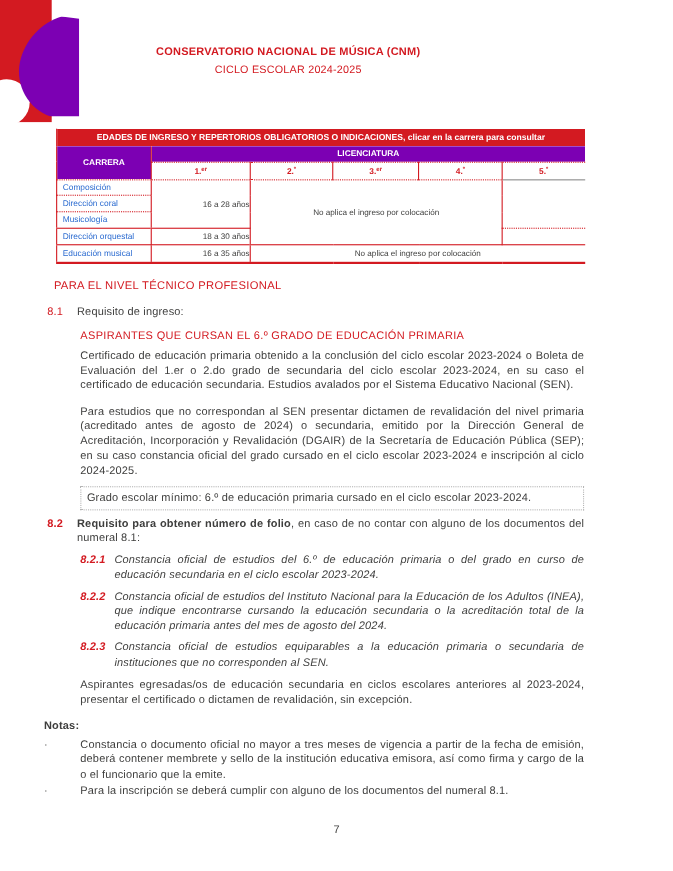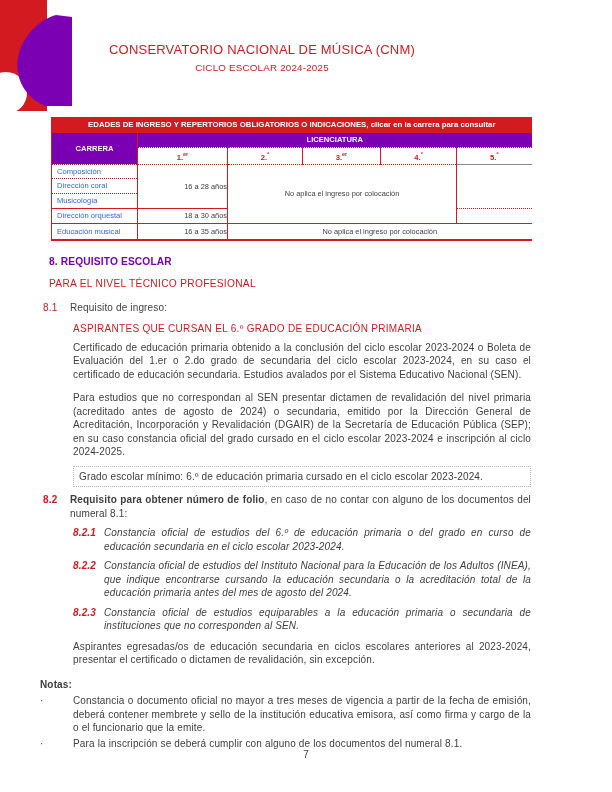--- a/index.html
+++ b/index.html
@@ -16,21 +16,21 @@
     position:relative;width:612px;height:792px;background:#ffffff;
     font-family:"Liberation Sans",sans-serif;color:var(--ink);
     overflow:hidden;margin:0 auto;
   }
   
   .corner-red{position:absolute;left:0;top:0;width:47px;height:111px;background:var(--red);}
   .corner-circle{position:absolute;left:-15px;top:72px;width:42px;height:42px;border-radius:50%;background:#fff;}
   .corner-purple{position:absolute;left:14px;top:15px;width:58px;height:91px;}
   
   .doc-header{position:absolute;top:42px;left:0;width:524px;text-align:center;}
-  .doc-title{color:var(--red);font-weight:normal;font-size:13px;letter-spacing:.2px;}
+  .doc-title{color:var(--red);font-weight:bold;font-size:10px;letter-spacing:.2px;}
   .doc-subtitle{color:var(--red);font-size:9.8px;margin-top:5px;letter-spacing:.2px;}
   
   .content{position:absolute;top:117px;left:40px;width:491px;font-size:10px;line-height:13.5px;letter-spacing:.15px;}
   
   table.cnm{border-collapse:collapse;table-layout:fixed;width:480px;margin-left:11px;margin-bottom:14px;
     border-left:1px solid var(--red);border-bottom:2px solid var(--red);}
   table.cnm td{overflow:hidden;letter-spacing:0;}
   .t-banner{background:var(--red);color:#fff;font-weight:bold;font-size:7.8px;text-align:center;height:16px;white-space:nowrap;}
   .t-carrera{background:var(--purple);color:#fff;font-weight:bold;font-size:7.6px;text-align:center;
     border-right:1px solid var(--red);border-bottom:1px dotted var(--red);letter-spacing:.4px;}
@@ -131,21 +131,20 @@
         <td class="t-empty sol-b"></td>
       </tr>
       <tr style="height:16px">
         <td class="t-career">Educación musical</td>
         <td class="t-age">16 a 35 años</td>
         <td class="t-na" colspan="4">No aplica el ingreso por colocación</td>
       </tr>
     </tbody>
       </table>
 
-    <div class="h-purple">8. REQUISITO ESCOLAR</div>
     <div class="h-red">PARA EL NIVEL TÉCNICO PROFESIONAL</div>
 
     <div class="numline">
       <span class="num">8.1</span>
       <span class="txt">Requisito de ingreso:</span>
     </div>
 
     <div class="h-aspirantes">ASPIRANTES QUE CURSAN EL 6.º GRADO DE EDUCACIÓN PRIMARIA</div>
 
     <div class="para">Certificado de educación primaria obtenido a la conclusión del ciclo escolar 2023-2024 o Boleta de Evaluación del 1.er o 2.do grado de secundaria del ciclo escolar 2023-2024, en su caso el certificado de educación secundaria. Estudios avalados por el Sistema Educativo Nacional (SEN).</div>

